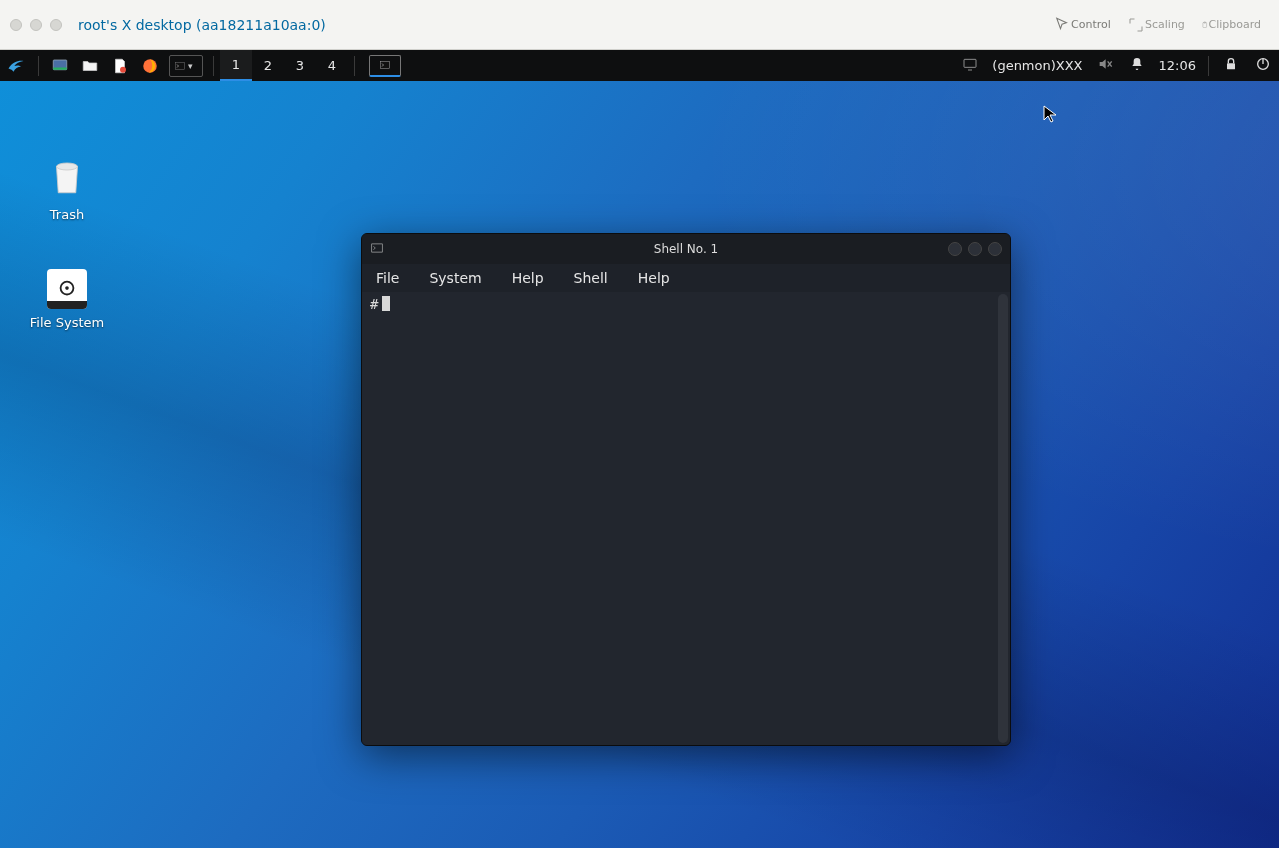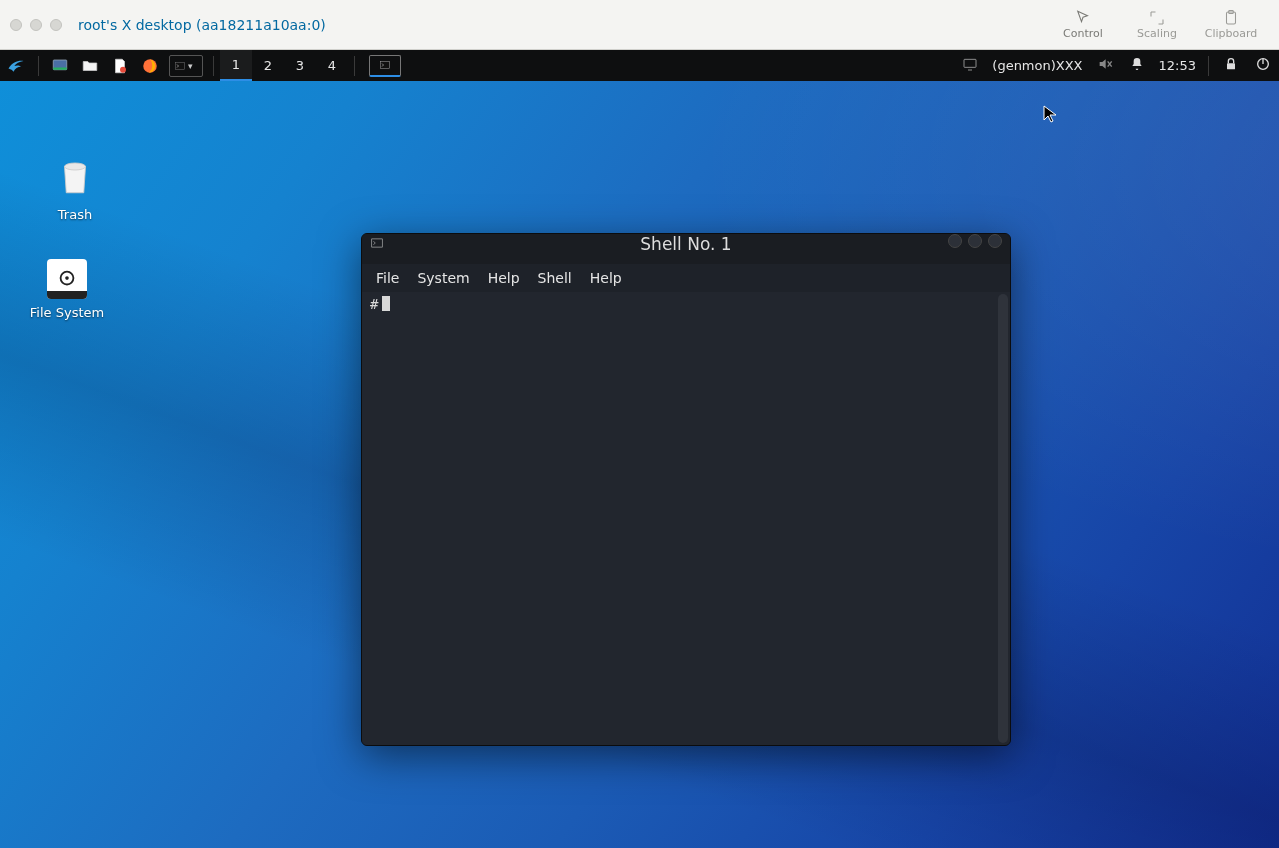--- a/index.html
+++ b/index.html
@@ -5,21 +5,21 @@
   * { box-sizing: border-box; margin: 0; padding: 0; }
   html, body { width: 1279px; height: 848px; overflow: hidden; font-family: "DejaVu Sans", "Segoe UI", sans-serif; }
   body { background: #eeeeec; }
 
   
   .vnc-bar { height: 50px; background: #f4f4f2; display: flex; align-items: center; padding: 0 10px; border-bottom: 1px solid #d0d0cc; }
   .traffic { display: flex; gap: 8px; margin-right: 16px; }
   .traffic-dot { width: 12px; height: 12px; border-radius: 50%; background: #d7d7d3; border: 1px solid #c3c3bf; }
   .vnc-title { color: #0369a1; font-size: 14px; font-weight: 400; }
   .vnc-right { margin-left: auto; display: flex; gap: 14px; padding-right: 8px; }
-  .vnc-tool { display: flex; flex-direction: column; align-items: center; width: 60px; color: #9a9a96; font-size: 11px; }
+  .vnc-tool { display: flex; flex-direction: row; align-items: center; width: 60px; color: #9a9a96; font-size: 11px; }
   .vnc-tool svg { width: 18px; height: 18px; stroke: #9a9a96; fill: none; stroke-width: 1.4; }
   .vnc-tool.active { color: #7a7a76; }
   .vnc-tool.active svg { stroke: #7a7a76; }
 
   
   .desktop-wrap { position: relative; width: 1279px; height: 798px; }
   .desktop {
     position: absolute; top: 31px; left: 0; right: 0; bottom: 0;
     background:
       linear-gradient(125deg,
@@ -62,26 +62,26 @@
   .trash svg { width: 42px; height: 42px; }
   .fs .icon-box { background: #fff; border-radius: 4px; width: 40px; height: 40px; position: relative; }
   .fs .icon-box::after { content:""; position:absolute; bottom:0; left:0; right:0; height:8px; background:#222; border-radius: 0 0 4px 4px; }
   .fs svg { width: 22px; height: 22px; }
   .home .icon-box { background: #2196f3; border-radius: 3px; width: 44px; height: 36px; position:relative; }
   .home .icon-box::before { content:""; position:absolute; top:-6px; left:0; width:18px; height:6px; background:#1e88e5; border-radius: 3px 3px 0 0; }
   .home svg { width: 20px; height: 20px; fill:#fff; }
 
   
   .termwin { position: absolute; left: 361px; top: 152px; width: 650px; height: 513px; background: #1e2229; border: 1px solid #0b0c0e; border-radius: 6px; box-shadow: 0 10px 40px rgba(0,0,0,.5); z-index: 10; display:flex; flex-direction:column; overflow:hidden; }
-  .tw-titlebar { height: 30px; background: #1a1d22; display:flex; align-items:flex-start; padding: 0 8px; color:#ddd; font-size:17px; }
+  .tw-titlebar { height: 30px; background: #1a1d22; display:flex; align-items:center; padding: 0 8px; color:#ddd; font-size:12px; }
   .tw-titlebar .spacer { flex:1; }
   .tw-titlebar .winbtn { width:14px; height:14px; border-radius:50%; background:#2c3038; margin-left:6px; border:1px solid #444; cursor:pointer; }
   .tw-title-icon svg { width:14px; height:14px; stroke:#fff; }
   .tw-title { position:absolute; left:0; right:0; text-align:center; pointer-events:none; }
-  .tw-menubar { height:28px; background:#1e2229; display:flex; align-items:center; gap:18px; padding:0 14px; color:#e6e6e6; font-size:14px; }
+  .tw-menubar { height:28px; background:#1e2229; display:flex; align-items:center; gap:30px; padding:0 14px; color:#e6e6e6; font-size:14px; }
   .tw-menubar span { cursor:pointer; }
   .tw-body { flex:1; background:#22262e; color:#d8d8d8; font-family: "DejaVu Sans Mono", monospace; font-size:14px; padding:4px 8px; position:relative; }
   .tw-body .prompt { white-space: pre; }
   .cursor { display:inline-block; width:8px; height:15px; background:#d8d8d8; vertical-align:-2px; margin-left:4px; }
   .tw-scroll { position:absolute; right:2px; top:2px; bottom:2px; width:10px; background:#2f333b; border-radius:5px; }
 
   
   .tooltip { position:absolute; left:983px; top:86px; width:132px; background:#111214; color:#eaeaea; font-size:14px; padding:12px 12px 14px; z-index:50; border-radius:2px; box-shadow:0 4px 10px rgba(0,0,0,.4); }
   .tooltip .tt-sep { color:#888; letter-spacing:1px; margin: 4px 0 10px; font-size:12px; }
 
@@ -191,21 +191,21 @@
             </svg>
         </span>
       </div>
       <div class="tray">
         <span>
           <svg viewBox="0 0 24 24">
               <path d="M12 3a5 5 0 0 1 5 5v4l2 3H5l2-3V8a5 5 0 0 1 5-5zM10 19a2 2 0 0 0 4 0"></path>
             </svg>
         </span>
       </div>
-      <div class="clock">12:53</div>
+      <div class="clock">12:06</div>
       <div class="panel-sep"></div>
       <div class="tray">
         <span>
           <svg viewBox="0 0 24 24">
               <rect x="6" y="11" width="12" height="9" rx="1"></rect>
               <path d="M8 11V8a4 4 0 0 1 8 0v3" fill="none" stroke="#ddd" stroke-width="2"></path>
             </svg>
         </span>
       </div>
       <div class="tray">
@@ -214,31 +214,31 @@
               <circle cx="12" cy="12" r="8" fill="none" stroke="#ddd" stroke-width="2"></circle>
               <path d="M12 4v8" stroke="#ddd" stroke-width="2"></path>
             </svg>
         </span>
       </div>
     </div>
   </div>
 
   <div class="desktop">
 
-    <div class="dicon trash" style="left:30px; top:72px;">
+    <div class="dicon trash" style="left:22px; top:72px;">
       <div class="icon-box">
         <svg viewBox="0 0 48 48">
             <path d="M12 12h24l-2 30H14z" fill="#f4f4f4" stroke="#ccc"></path>
             <ellipse cx="24" cy="12" rx="12" ry="4" fill="#e8e8e8" stroke="#ccc"></ellipse>
           </svg>
       </div>
       <div>Trash</div>
     </div>
 
-    <div class="dicon fs" style="left:22px; top:178px;">
+    <div class="dicon fs" style="left:22px; top:188px;">
       <div class="icon-box">
         <svg viewBox="0 0 24 24">
             <circle cx="12" cy="11" r="7" fill="none" stroke="#222" stroke-width="2"></circle>
             <circle cx="12" cy="11" r="2" fill="#222"></circle>
           </svg>
       </div>
       <div>File System</div>
     </div>
 
 

